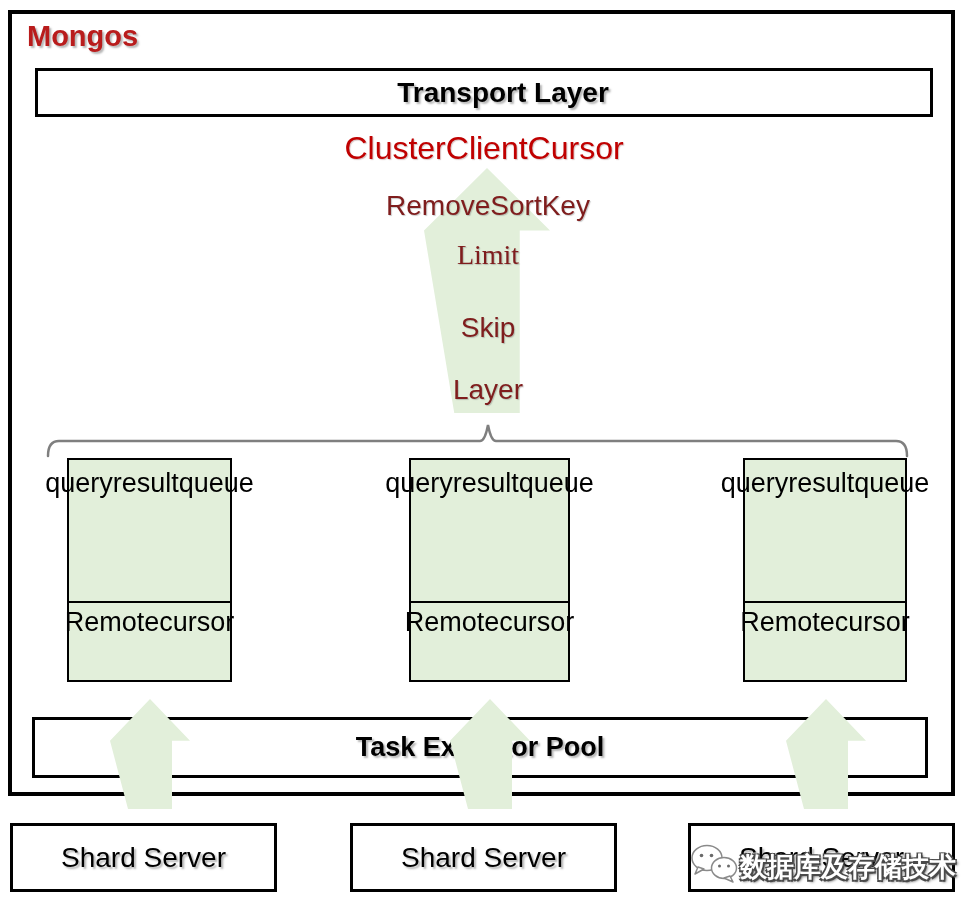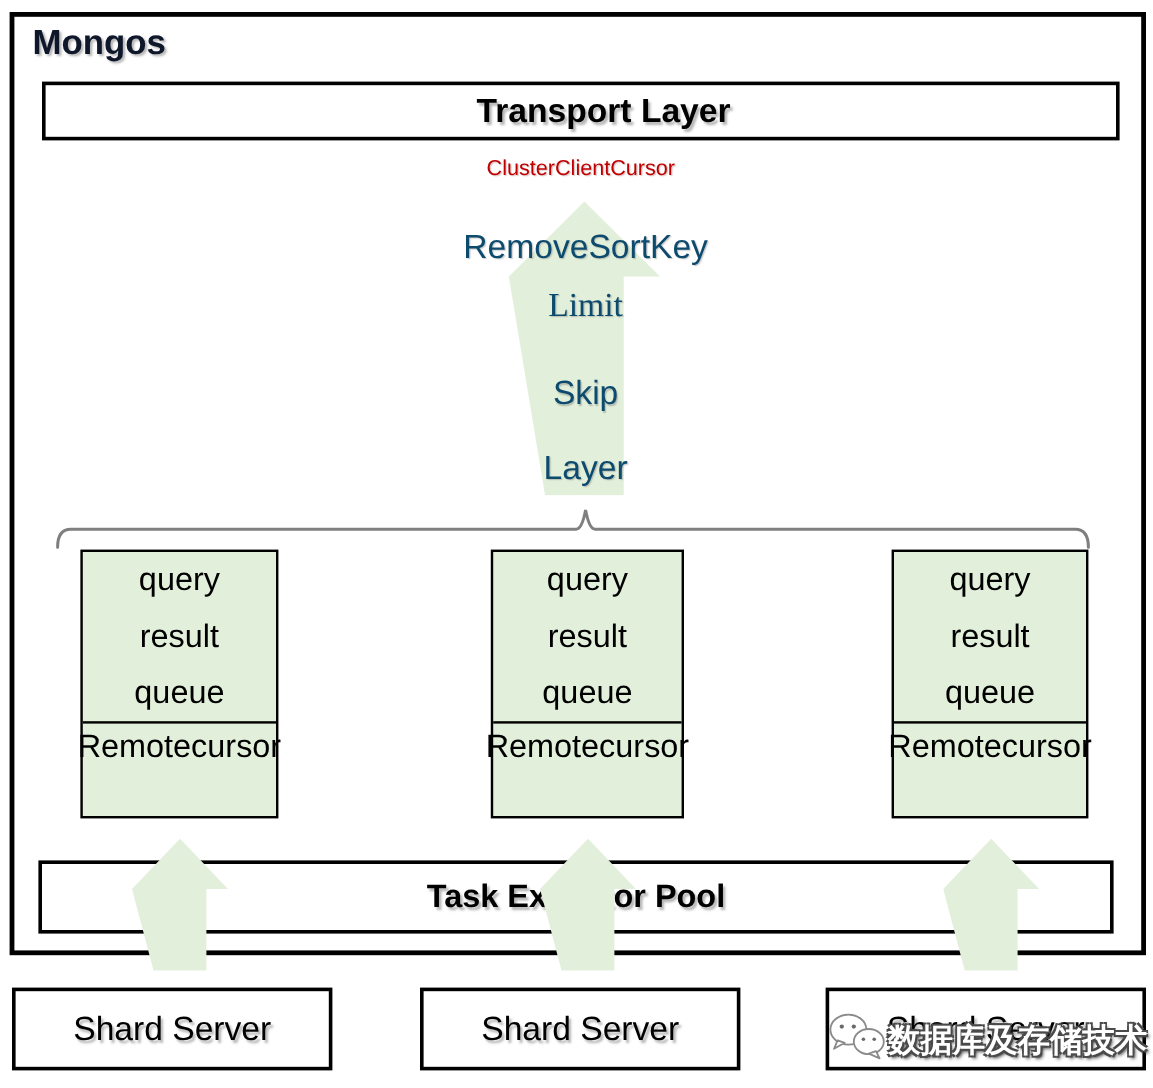--- a/index.html
+++ b/index.html
@@ -13,56 +13,56 @@
   
   .mongos-box {
     position: absolute; left: 8px; top: 10px;
     width: 947px; height: 786px;
     border: 4px solid #000;
     background: #fff;
     z-index: 1;
   }
   .mongos-title {
     position: absolute; left: 27px; top: 20px;
-    font-size: 29px; font-weight: bold; color: #0f172a;
+    font-size: 29px; font-weight: bold; color: #b91c1c;
     text-shadow: 2px 2px 2px rgba(90,90,90,0.45);
     z-index: 3;
   }
   
   .transport-box {
     position: absolute; left: 35px; top: 68px;
     width: 898px; height: 49px;
     border: 3px solid #000; background: #fff;
     display: flex; align-items: center; justify-content: center;
     z-index: 3;
     padding-left: 38px;
   }
   .transport-box .label {
     font-size: 28px; font-weight: bold; color: #000;
     text-shadow: 2px 2px 2px rgba(90,90,90,0.45);
   }
   
   .ccc-label {
     position: absolute; left: 484px; top: 130px;
     transform: translateX(-50%);
-    font-size: 18px; color: #c00000; white-space: nowrap;
+    font-size: 32px; color: #c00000; white-space: nowrap;
     text-shadow: 1px 1px 1px rgba(120,60,60,0.3);
     z-index: 3;
   }
   
   .big-arrow {
     position: absolute; left: 424px; top: 168px;
     width: 126px; height: 245px;
     background: #e2efda;
     clip-path: polygon(50% 0, 100% 25.5%, 76% 25.5%, 76% 100%, 24% 100%, 0 25.5%);
     z-index: 2;
   }
   .stage-label {
     position: absolute; left: 488px; transform: translateX(-50%);
-    font-size: 28px; color: #0c4a6e; white-space: nowrap;
+    font-size: 28px; color: #7f1d1d; white-space: nowrap;
     text-shadow: 1px 1px 1px rgba(100,100,100,0.35);
     z-index: 3;
   }
   .stage-0 { top: 190px; }
   .stage-1 { top: 239px; font-family: Liberation Serif, serif; }
   .stage-2 { top: 312px; }
   .stage-3 { top: 374px; }
   
   .brace-svg { position: absolute; left: 45px; top: 420px; z-index: 3; }
   
@@ -70,21 +70,21 @@
     position: absolute; top: 458px; height: 224px;
     background: #e2efda; border: 2px solid #000;
     display: flex; flex-direction: column;
     z-index: 3;
   }
   .queue-box.q0 { left: 67px;  width: 165px; }
   .queue-box.q1 { left: 409px; width: 161px; }
   .queue-box.q2 { left: 743px; width: 164px; }
   .queue-top {
     height: 143px; border-bottom: 2px solid #000;
-    display: flex; flex-direction: column; justify-content: center;
+    display: flex; flex-direction: row; justify-content: center;
     text-align: center;
   }
   .queue-top div { font-size: 27px; line-height: 47px; color: #000; }
   .queue-bottom {
     flex: 1; display: flex; justify-content: center;
     text-align: center;
   }
   .queue-bottom div { font-size: 27px; line-height: 38px; color: #000; }
   
   .task-box {

